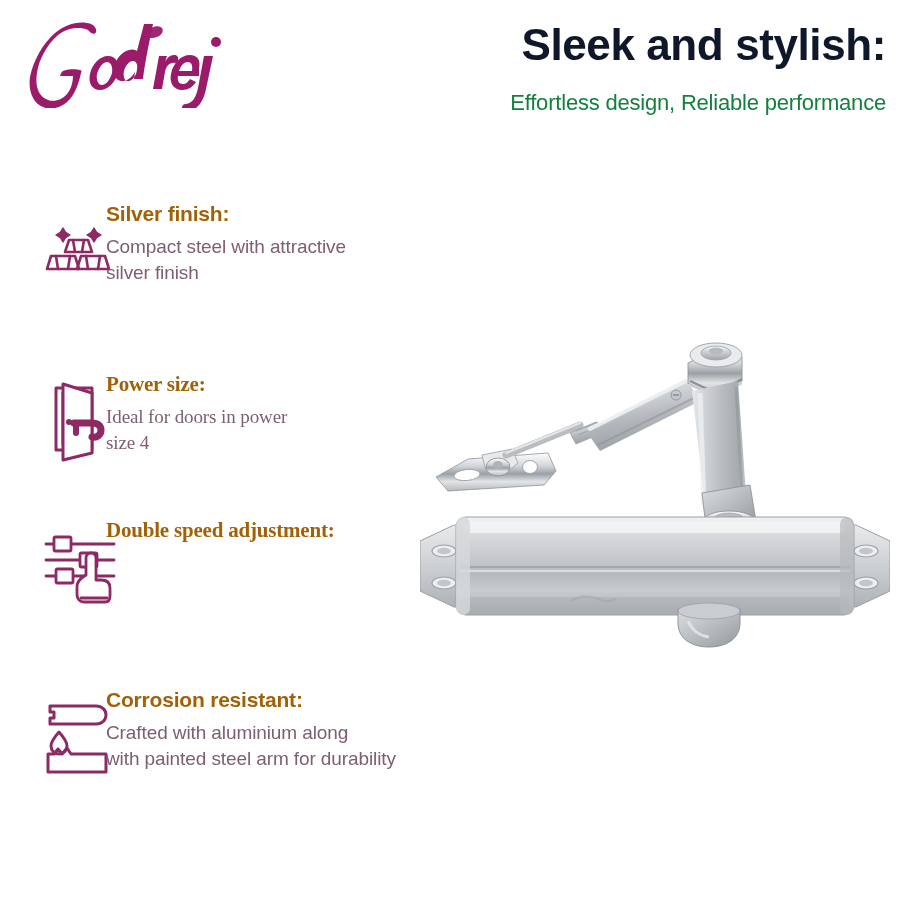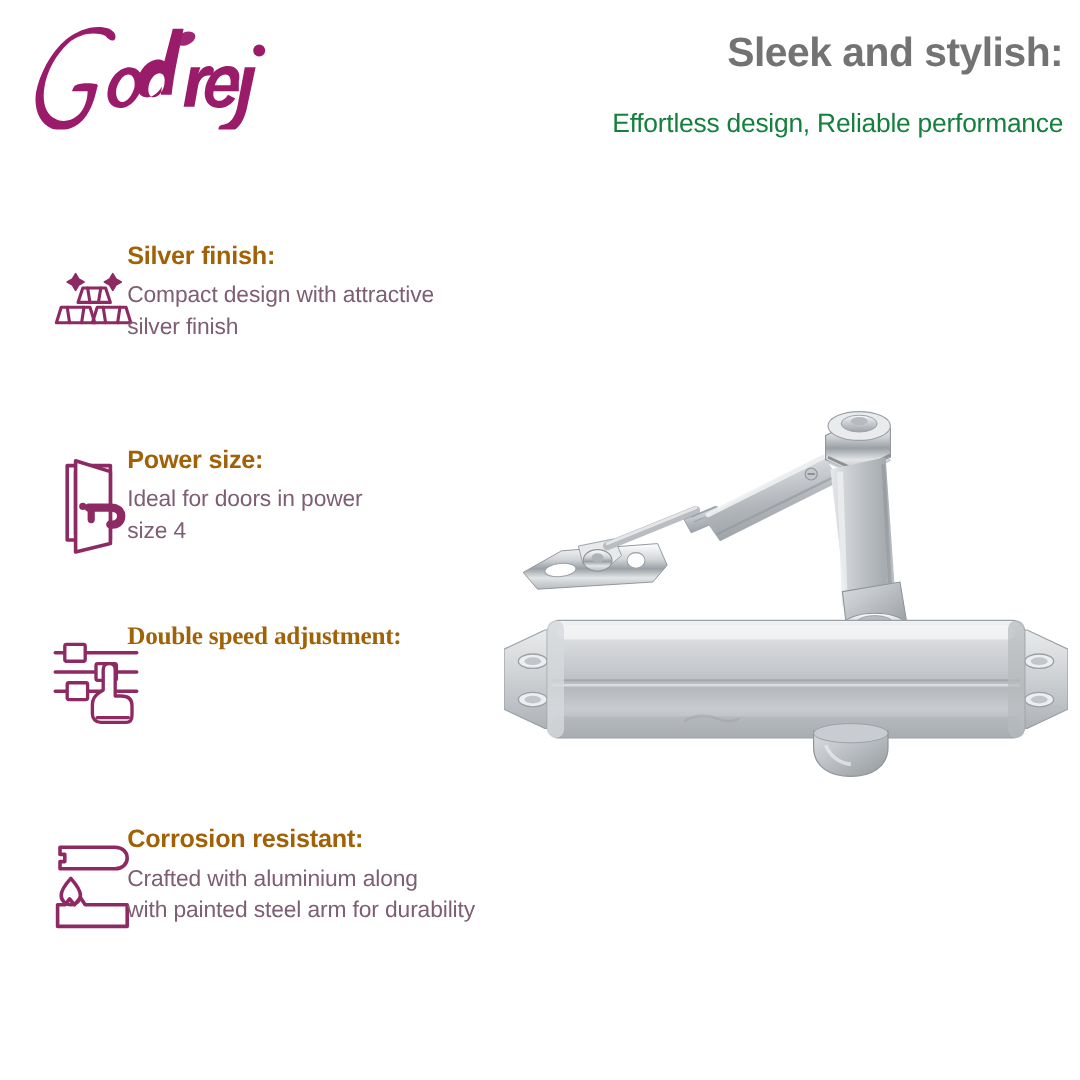--- a/index.html
+++ b/index.html
@@ -16,23 +16,23 @@
   #header { position:absolute; left:0; top:0; width:900px; height:160px; }
 
   #logo-wrap { position:absolute; left:24px; top:18px; width:200px; height:90px; }
   #logo-wrap svg { display:block; }
 
   #headline-block {
     position:absolute; right:14px; top:24px;
     width:640px; text-align:right;
   }
   .headline {
-    color:#737373;
+    color:#0f172a;
     font-weight:bold;
-    font-size:34px;
+    font-size:44px;
     line-height:41px;
     letter-spacing:-0.4px;
     white-space:nowrap;
   }
   .subheadline {
     color:#15803d;
     font-size:22px;
     line-height:30px;
     margin-top:23px;
     letter-spacing:-0.2px;
@@ -116,26 +116,26 @@
 
         <path d="M9 44 h24 l4 13 h-32z"></path>
         <path d="M14 44 l2 13 M28 44 l-2 13"></path>
 
         <path d="M39 44 h24 l4 13 h-32z"></path>
         <path d="M44 44 l2 13 M58 44 l-2 13"></path>
       </svg>
     </div>
     <div class="feature-text">
       <div class="feature-title">Silver finish:</div>
-      <div class="feature-desc">Compact design with attractive
+      <div class="feature-desc">Compact steel with attractive
 silver finish</div>
     </div>
   </div>
 
-  <div class="feature" style="top:170px;">
+  <div class="feature" style="top:170px;font-family:Liberation Serif, serif;">
     <div class="feature-icon">
       <svg width="72" height="80" viewBox="0 0 72 80" fill="none" stroke="#8E2A63" stroke-width="3" stroke-linecap="round" stroke-linejoin="round">
 
         <path d="M14 6 h36 v62 h-36z"></path>
 
         <path d="M21 11 h24 v52 h-24z"></path>
 
         <path d="M21 2 L50 11 v60 L21 78z" fill="#ffffff"></path>
 
         <circle cx="27" cy="40" r="3" fill="#8E2A63" stroke="none"></circle>

